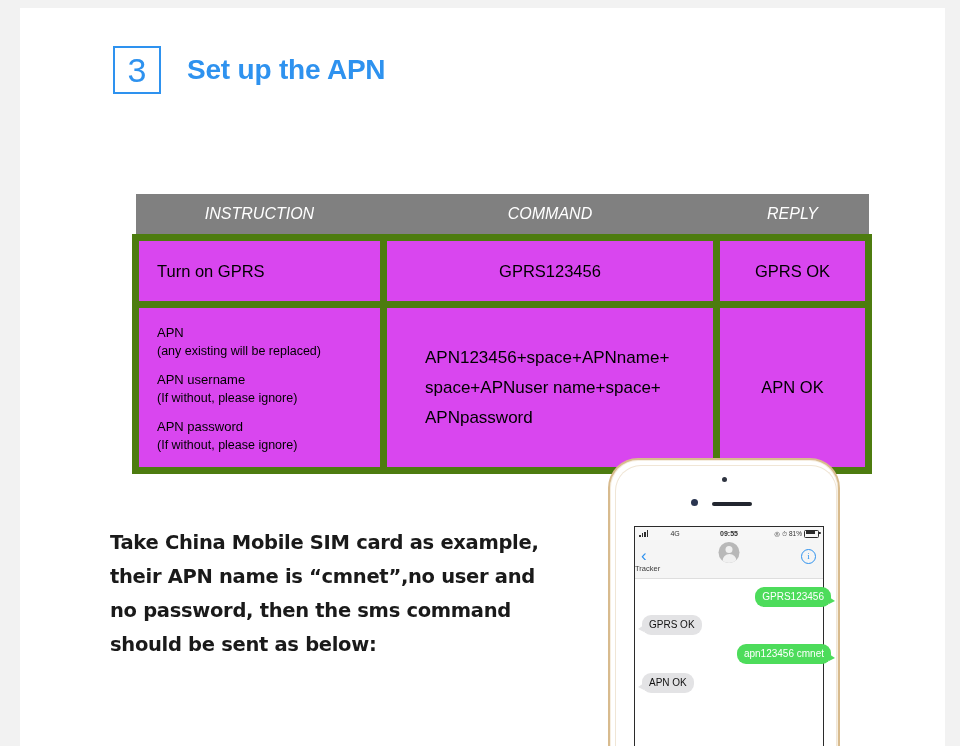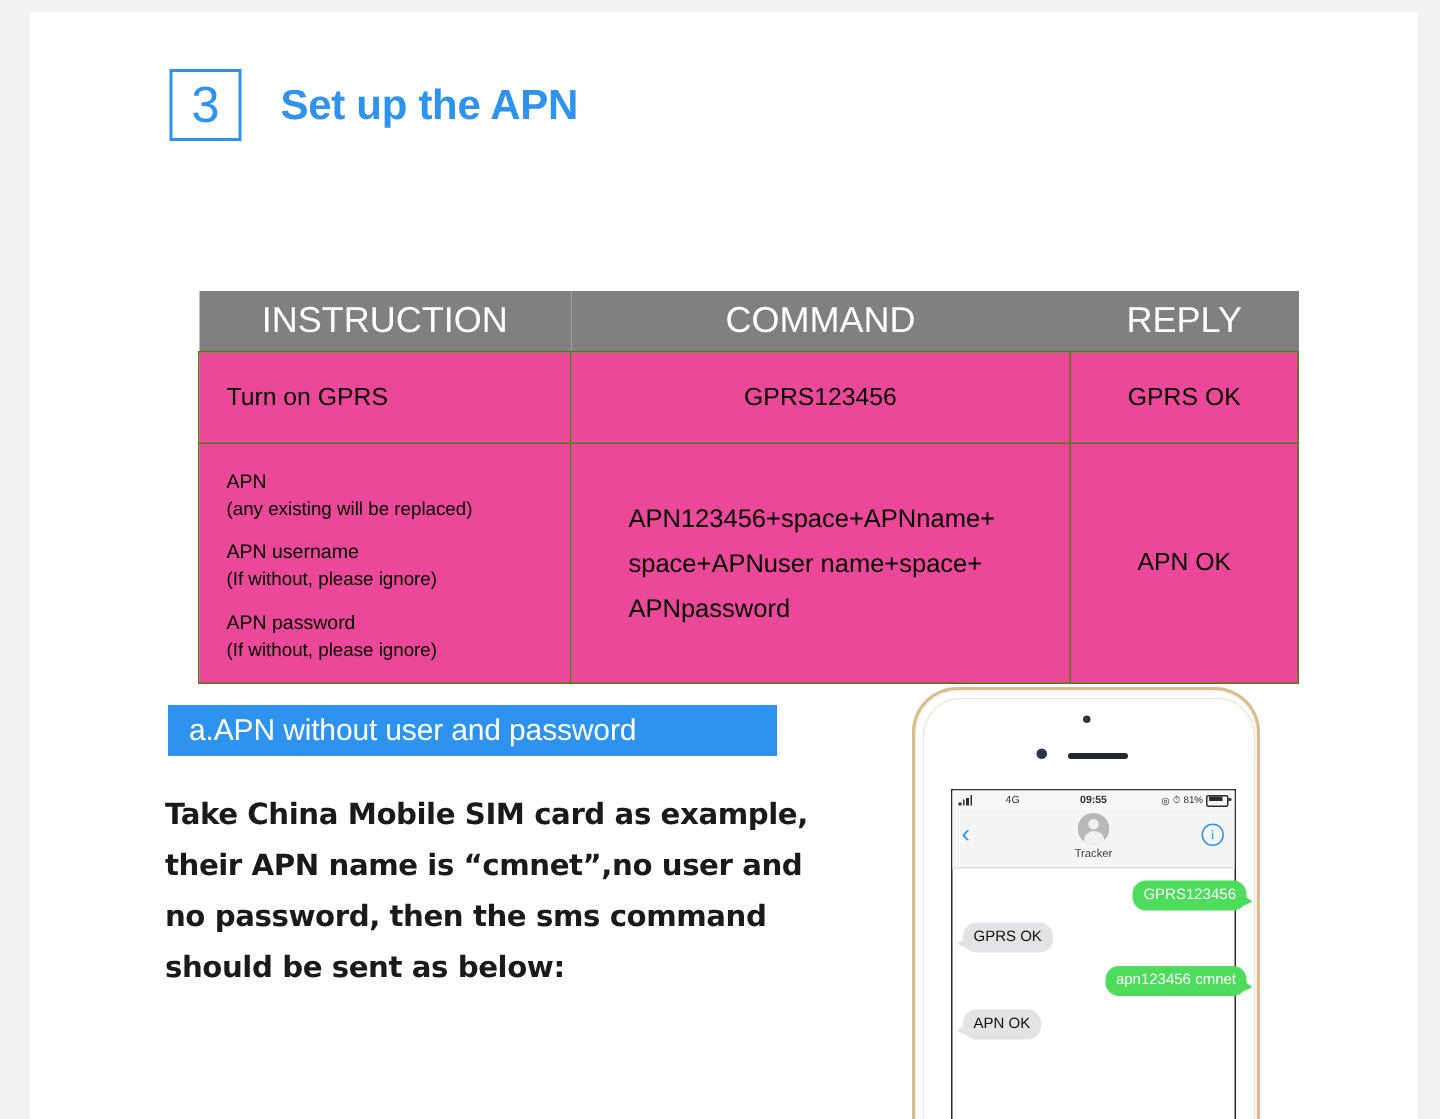--- a/index.html
+++ b/index.html
@@ -74,32 +74,33 @@
     left: 112px;
     top: 186px;
     width: 733px;
     border-collapse: collapse;
     table-layout: fixed;
   }
   .cmd-table th {
     background: #808080;
     color: #ffffff;
     font-weight: 400;
-    font-size: 24px;
+    font-size: 16px;
     height: 38px;
     text-align: center;
     border: none;
     vertical-align: middle;
+    font-style: italic;
   }
   .cmd-table td {
-    border: 1px solid #4d7c0f;
+    border: 7px solid #4d7c0f;
     font-size: 16.5px;
     color: #000;
     vertical-align: middle;
-    background: #ec4899;
+    background: #d946ef;
   }
   .cmd-table tr.row-head th { border: none; }
   .col-a { width: 248px; }
   .col-b { width: 333px; }
   .col-c { width: 152px; }
 
   td.c-instruction {
     padding: 8px 0 8px 18px;
     text-align: left;
   }
@@ -322,21 +323,21 @@
     position: absolute;
     left: 3.5px; top: 12px;
     width: 14px; height: 11px;
     border-radius: 7px 7px 0 0;
     background: #f0f0f0;
   }
   .nav-name {
     position: absolute;
     left: 0; right: 0;
     top: 24px;
-    text-align: center;
+    text-align: left;
     font-size: 7.5px;
     color: #3a3a3a;
   }
   .chat {
     position: relative;
     padding: 10px 0 0 0;
     height: 176px;
     box-sizing: border-box;
   }
   .bubble {
@@ -430,21 +431,20 @@
             <div>APN123456+space+APNname+</div>
             <div>space+APNuser name+space+</div>
             <div>APNpassword</div>
           </div>
         </td>
         <td class="c-reply">APN OK</td>
       </tr>
     </tbody>
   </table>
 
-  <div class="callout">a.APN without user and password</div>
 
   <div class="explain">Take China Mobile SIM card as example, their APN name is “cmnet”,no user and no password, then the sms command should be sent as below:</div>
 
   <div class="phone-wrap">
     <div class="phone-body">
       <div class="phone-inner-edge"></div>
       <div class="cam-dot"></div>
       <div class="sensor-dot"></div>
       <div class="speaker"></div>
 

